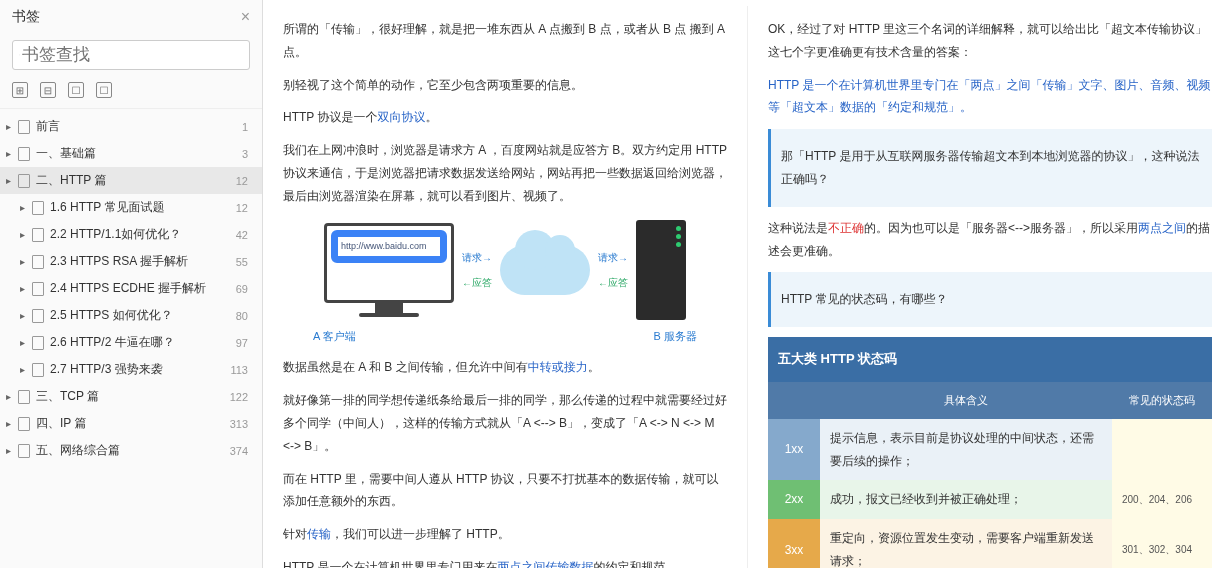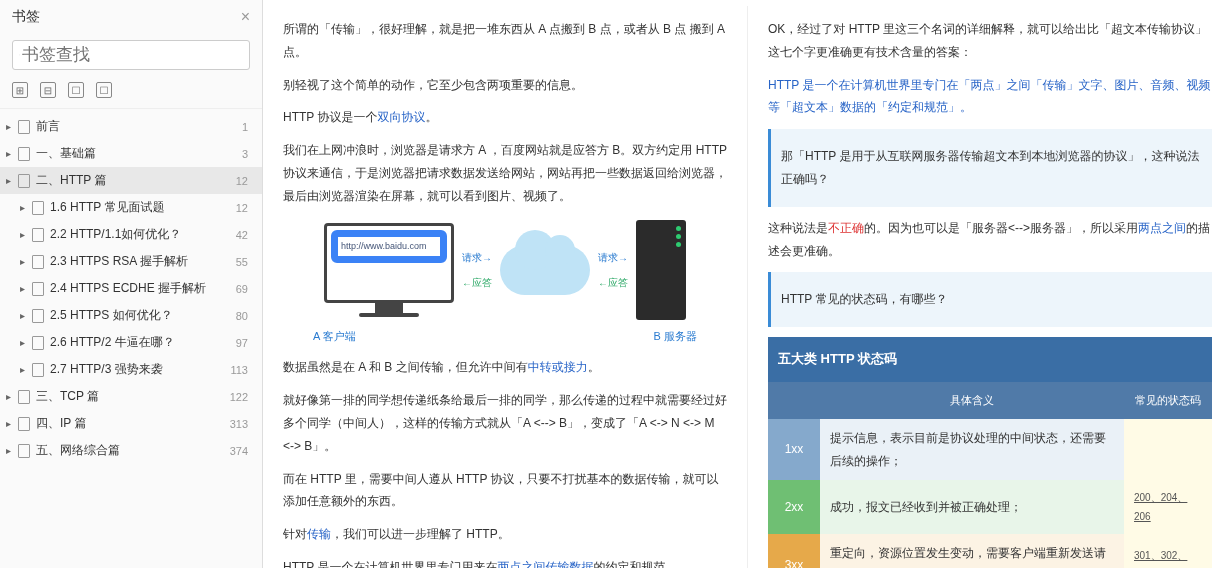--- a/index.html
+++ b/index.html
@@ -52,21 +52,21 @@
 .status-table .title-row td { background:#3a6ea5; color:#fff; font-weight:bold; font-size:13px; padding:10px; }
 .status-table .sub-row td { background:#507aa8; color:#fff; font-size:11px; text-align:center; }
 .r1 td:first-child { background:#85a9cc; color:#fff; text-align:center; width:52px; }
 .r1 td { background:#eaf1f7; }
 .r2 td:first-child { background:#6fbf73; color:#fff; text-align:center; }
 .r2 td { background:#e8f5e9; }
 .r3 td:first-child { background:#e6a94a; color:#fff; text-align:center; }
 .r3 td { background:#fcf3e4; }
 .r4 td:first-child { background:#d07048; color:#fff; text-align:center; }
 .r4 td { background:#f8ebe4; }
-.rcol { width: 88px; font-size: 10px; color: #555; background: #fffbe6 !important; text-decoration: underline; }
+.rcol { width: 100px; font-size: 10px; color: #555; background: #fffbe6 !important; }
 .wrap2 { white-space: normal; }
 </style>
 </head>
 <body>
 
 <div class="sidebar">
   <div class="sb-header">
     <div class="sb-title">书签</div>
     <div class="sb-close">×</div>
   </div>

